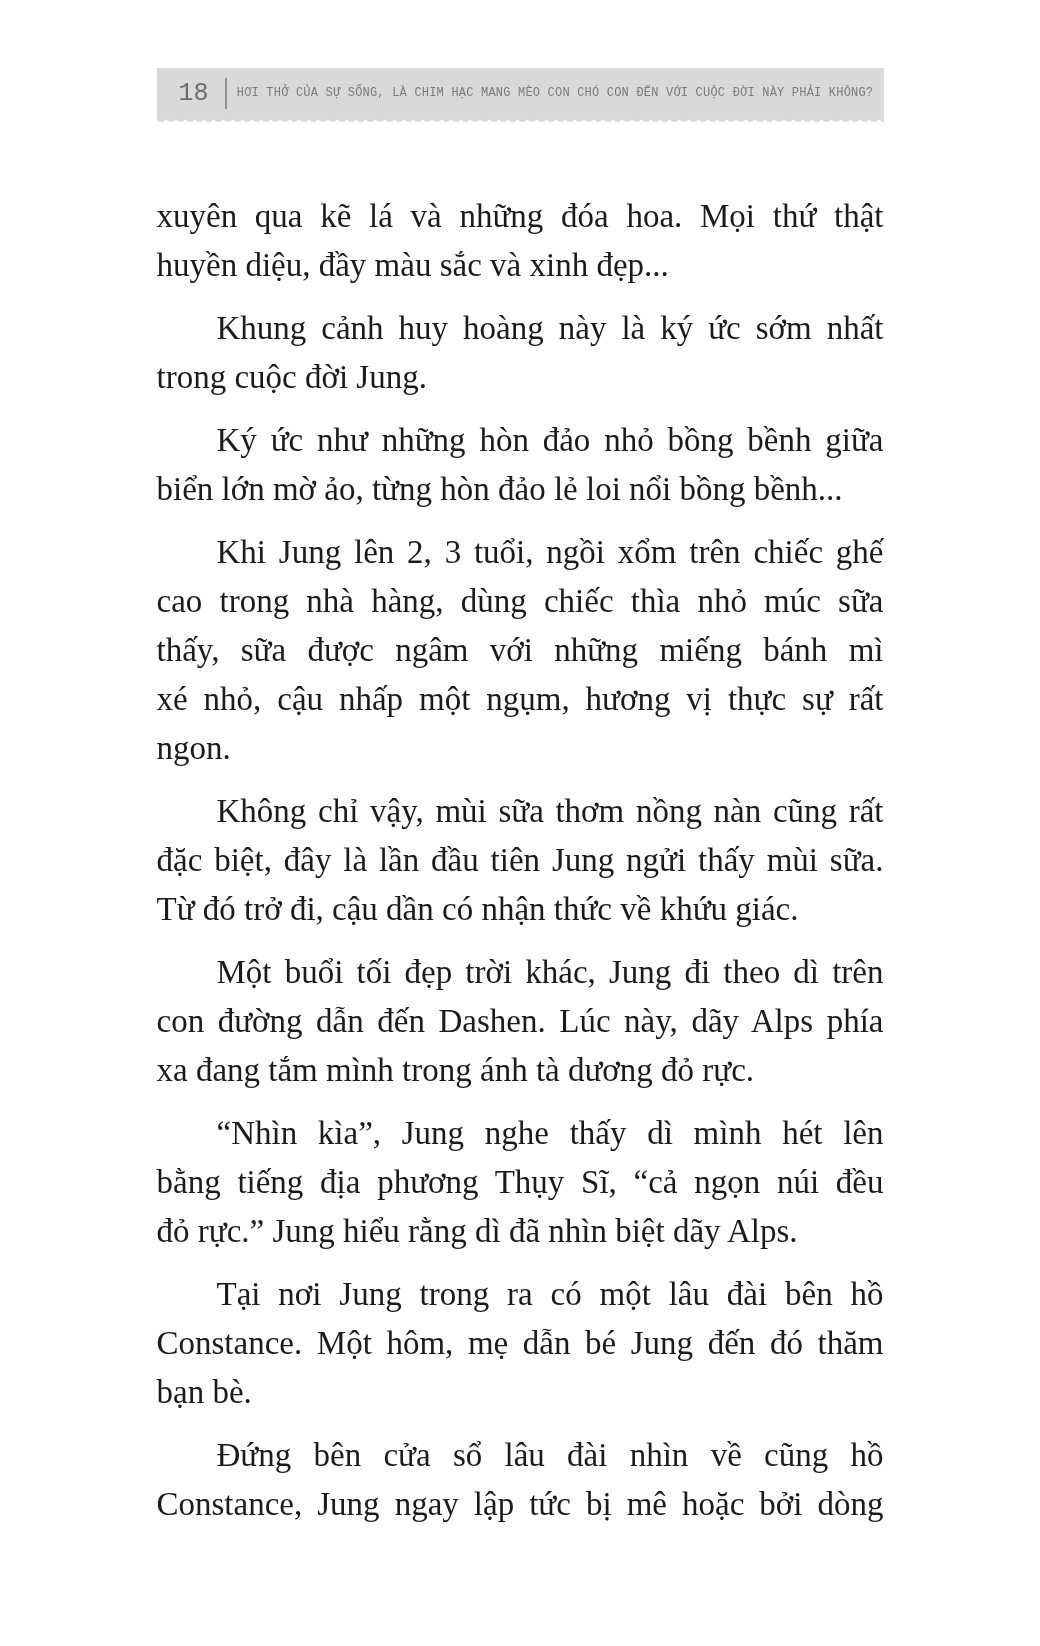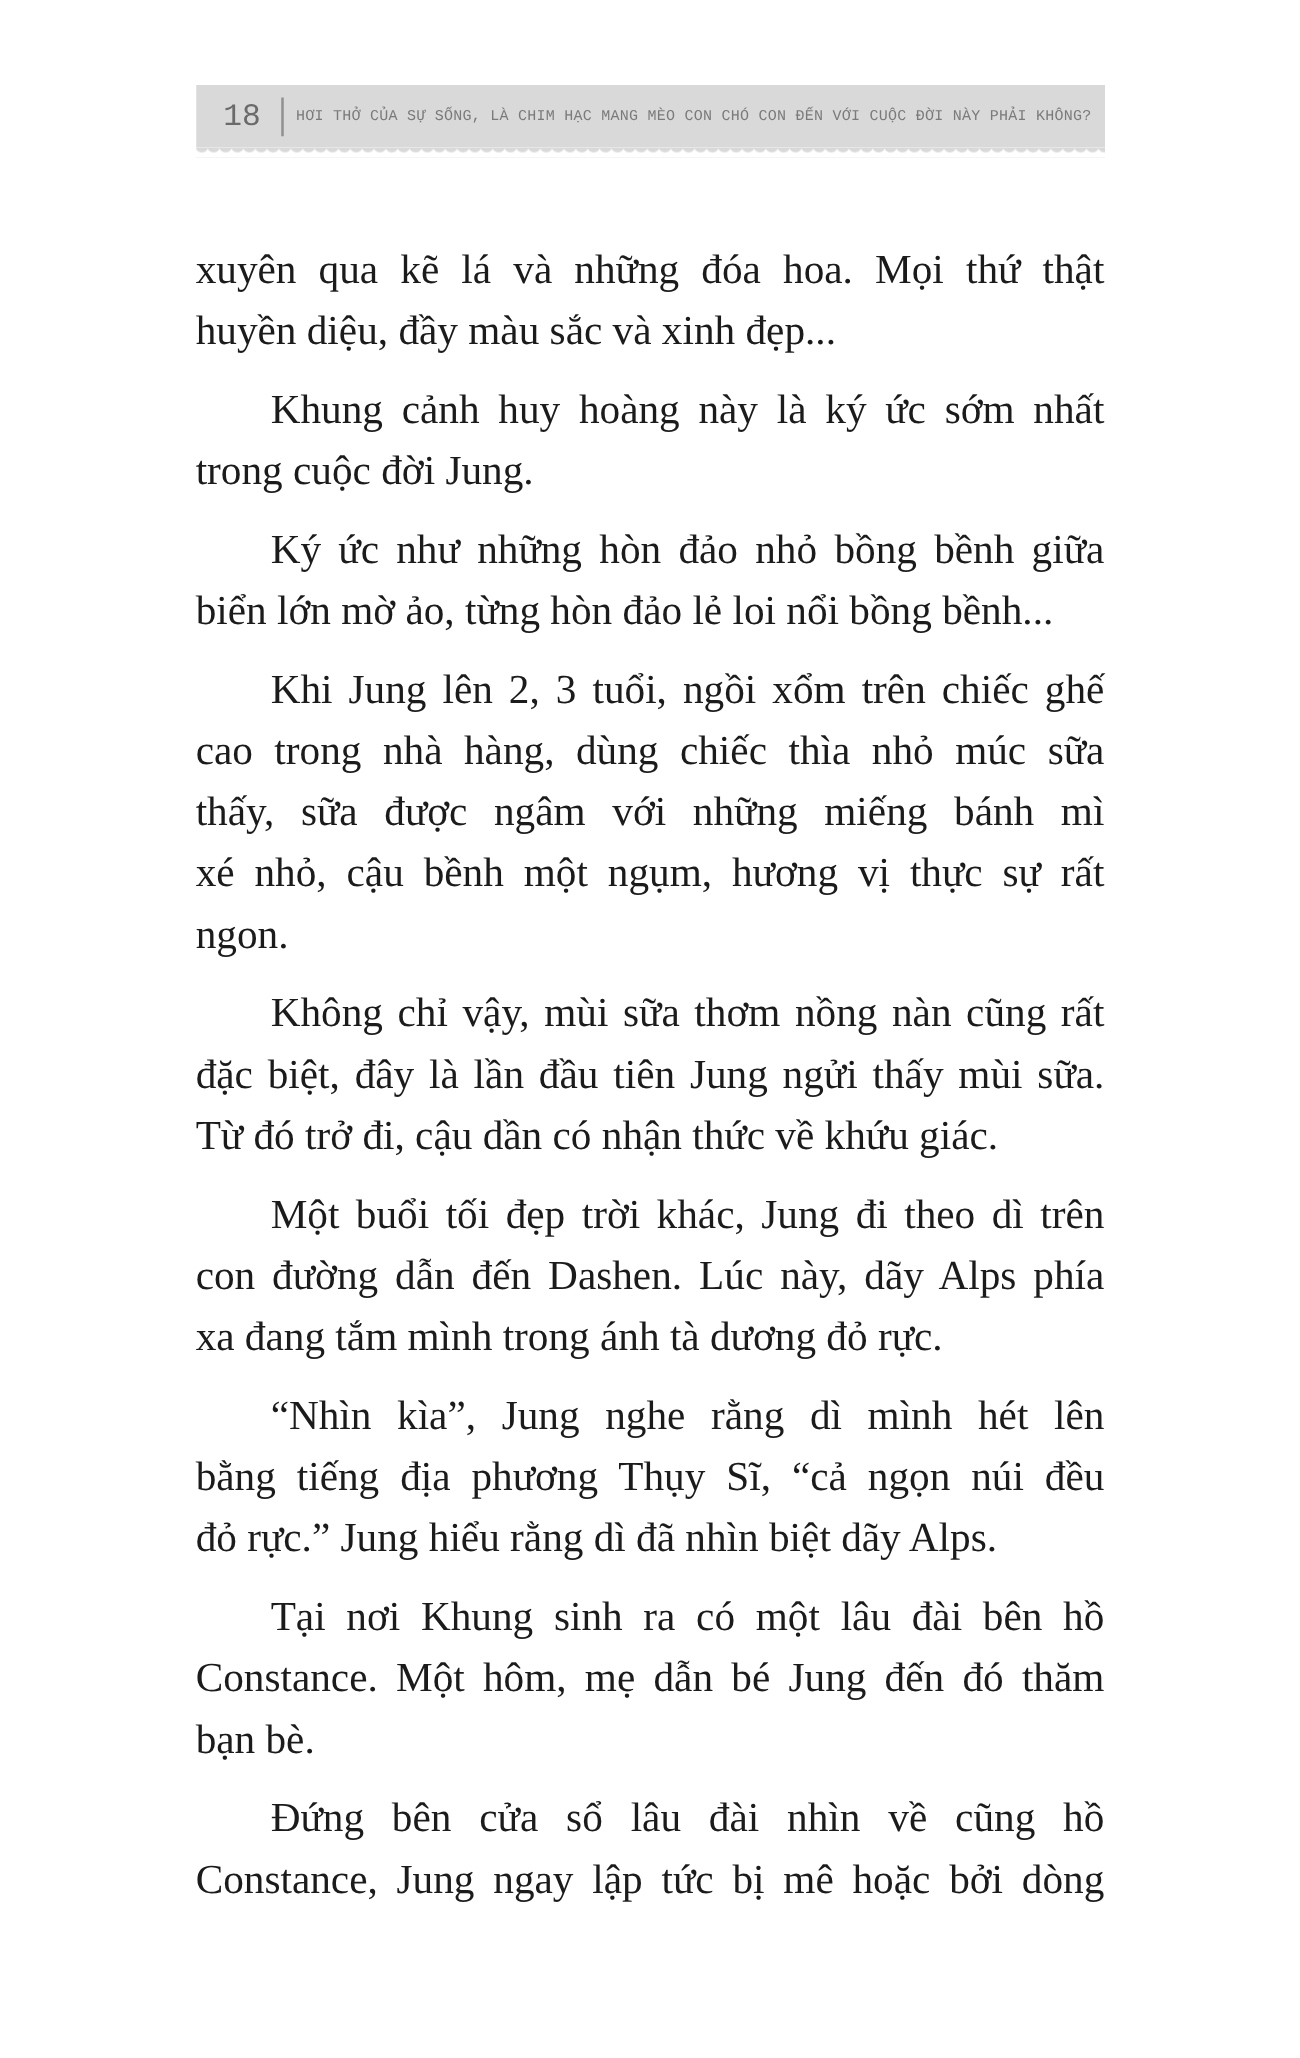--- a/index.html
+++ b/index.html
@@ -104,40 +104,40 @@
           <div class="line">trong cuộc đời Jung.</div>
         </div>
         <div class="para">
           <div class="line jfull indent">Ký ức như những hòn đảo nhỏ bồng bềnh giữa</div>
           <div class="line">biển lớn mờ ảo, từng hòn đảo lẻ loi nổi bồng bềnh...</div>
         </div>
         <div class="para">
           <div class="line jfull indent">Khi Jung lên 2, 3 tuổi, ngồi xổm trên chiếc ghế</div>
           <div class="line jfull">cao trong nhà hàng, dùng chiếc thìa nhỏ múc sữa</div>
           <div class="line jfull">thấy, sữa được ngâm với những miếng bánh mì</div>
-          <div class="line jfull">xé nhỏ, cậu bềnh một ngụm, hương vị thực sự rất</div>
+          <div class="line jfull">xé nhỏ, cậu nhấp một ngụm, hương vị thực sự rất</div>
           <div class="line">ngon.</div>
         </div>
         <div class="para">
           <div class="line jfull indent">Không chỉ vậy, mùi sữa thơm nồng nàn cũng rất</div>
           <div class="line jfull">đặc biệt, đây là lần đầu tiên Jung ngửi thấy mùi sữa.</div>
           <div class="line">Từ đó trở đi, cậu dần có nhận thức về khứu giác.</div>
         </div>
         <div class="para">
           <div class="line jfull indent">Một buổi tối đẹp trời khác, Jung đi theo dì trên</div>
           <div class="line jfull">con đường dẫn đến Dashen. Lúc này, dãy Alps phía</div>
           <div class="line">xa đang tắm mình trong ánh tà dương đỏ rực.</div>
         </div>
         <div class="para">
-          <div class="line jfull indent">“Nhìn kìa”, Jung nghe rằng dì mình hét lên</div>
+          <div class="line jfull indent">“Nhìn kìa”, Jung nghe thấy dì mình hét lên</div>
           <div class="line jfull">bằng tiếng địa phương Thụy Sĩ, “cả ngọn núi đều</div>
           <div class="line">đỏ rực.” Jung hiểu rằng dì đã nhìn biệt dãy Alps.</div>
         </div>
         <div class="para">
-          <div class="line jfull indent">Tại nơi Khung sinh ra có một lâu đài bên hồ</div>
+          <div class="line jfull indent">Tại nơi Jung trong ra có một lâu đài bên hồ</div>
           <div class="line jfull">Constance. Một hôm, mẹ dẫn bé Jung đến đó thăm</div>
           <div class="line">bạn bè.</div>
         </div>
         <div class="para">
           <div class="line jfull indent">Đứng bên cửa sổ lâu đài nhìn về cũng hồ</div>
           <div class="line jfull">Constance, Jung ngay lập tức bị mê hoặc bởi dòng</div>
         </div>
       </div>
 
   </div>

